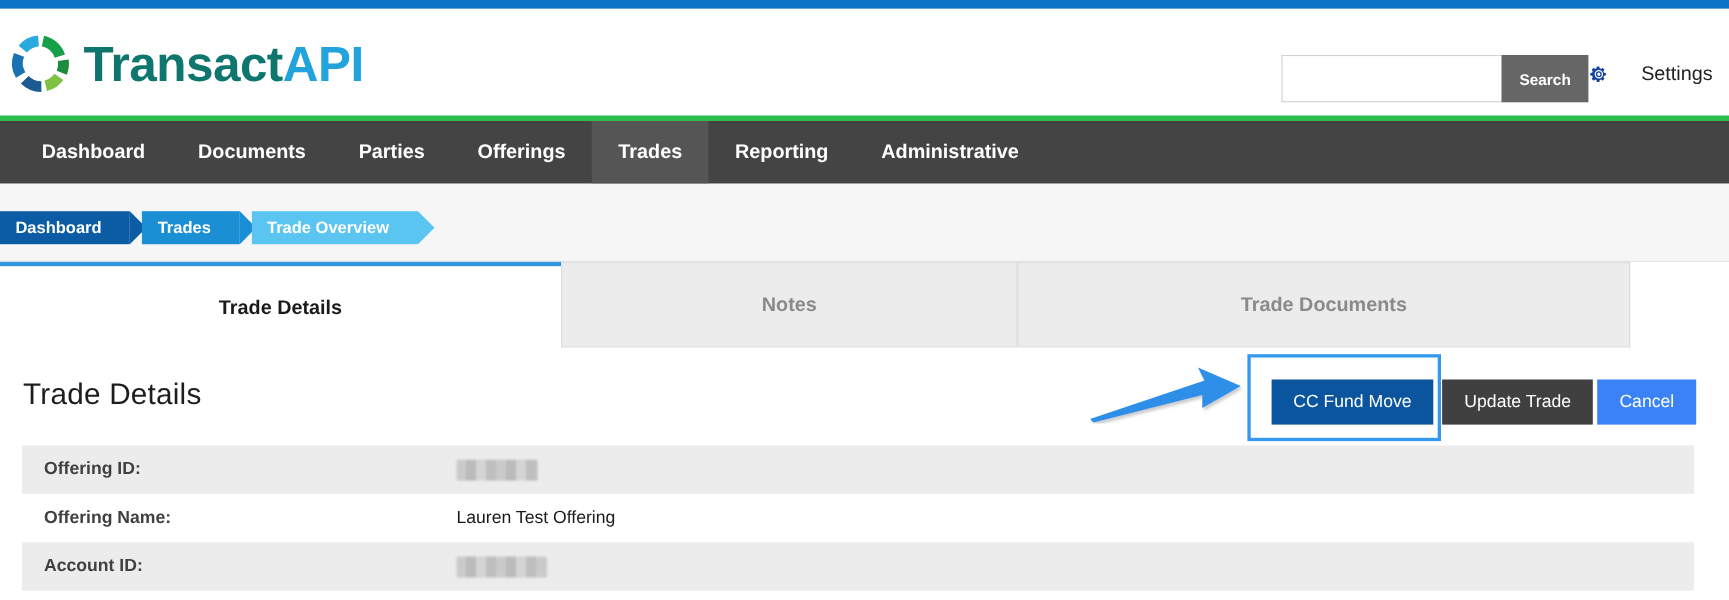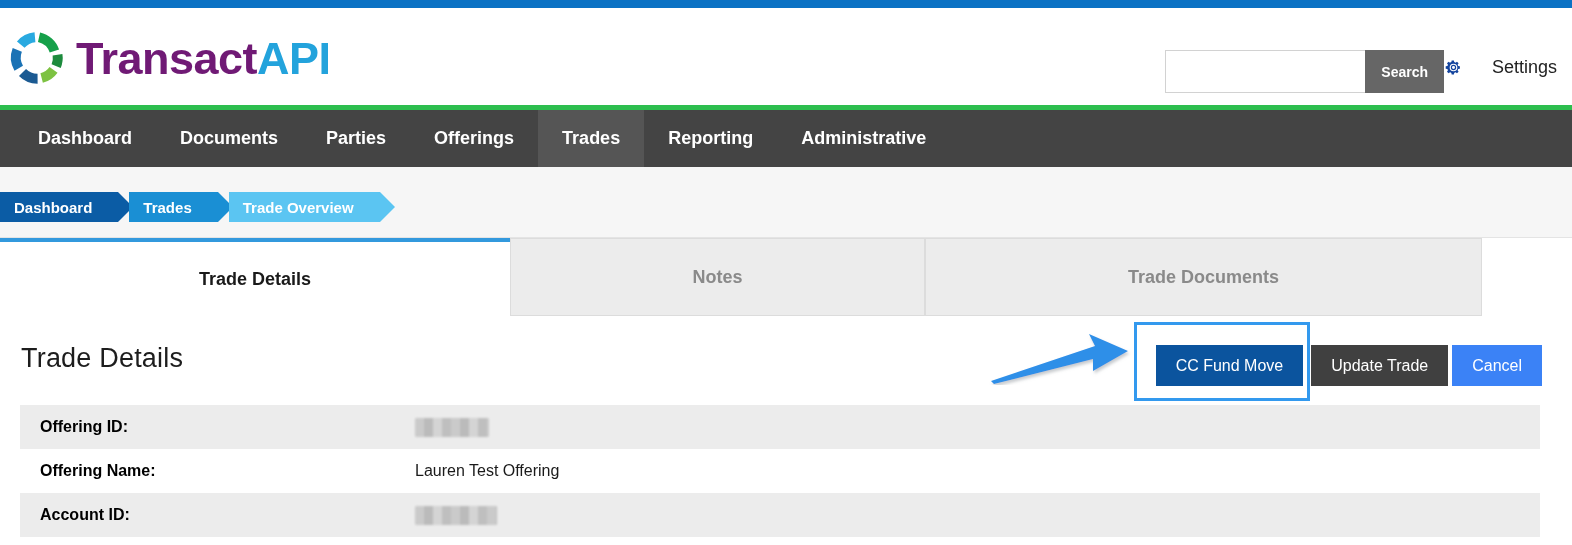--- a/index.html
+++ b/index.html
@@ -51,21 +51,21 @@
     flex: 0 0 58px;
   }
   .logo-text {
     margin-left: 10px;
     font-size: 45px;
     line-height: 45px;
     font-weight: bold;
     letter-spacing: -0.5px;
     white-space: nowrap;
   }
-  .logo-text .lt-dark { color: #701a75; text-align: right; }
+  .logo-text .lt-dark { color: #0f766e; text-align: right; }
   .logo-text .lt-light { color: #23a3dc; }
 
   .search-wrap {
     position: absolute;
     right: 128px; top: 42px;
     display: flex;
     height: 55px;
   }
   .search-input {
     width: 200px;
@@ -306,21 +306,21 @@
   }
   .detail-row.shade { background: #ececec; }
   .detail-row.plain { background: #ffffff; }
   .detail-label {
     width: 395px;
     flex: 0 0 395px;
     padding-left: 20px;
     box-sizing: border-box;
     font-size: 16px;
     font-weight: bold;
-    color: #000000;
+    color: #404040;
   }
   .detail-value {
     font-size: 16px;
     color: #1a1a1a;
     display: flex;
     align-items: center;
   }
   .redacted {
     display: inline-block;
     height: 19px;

